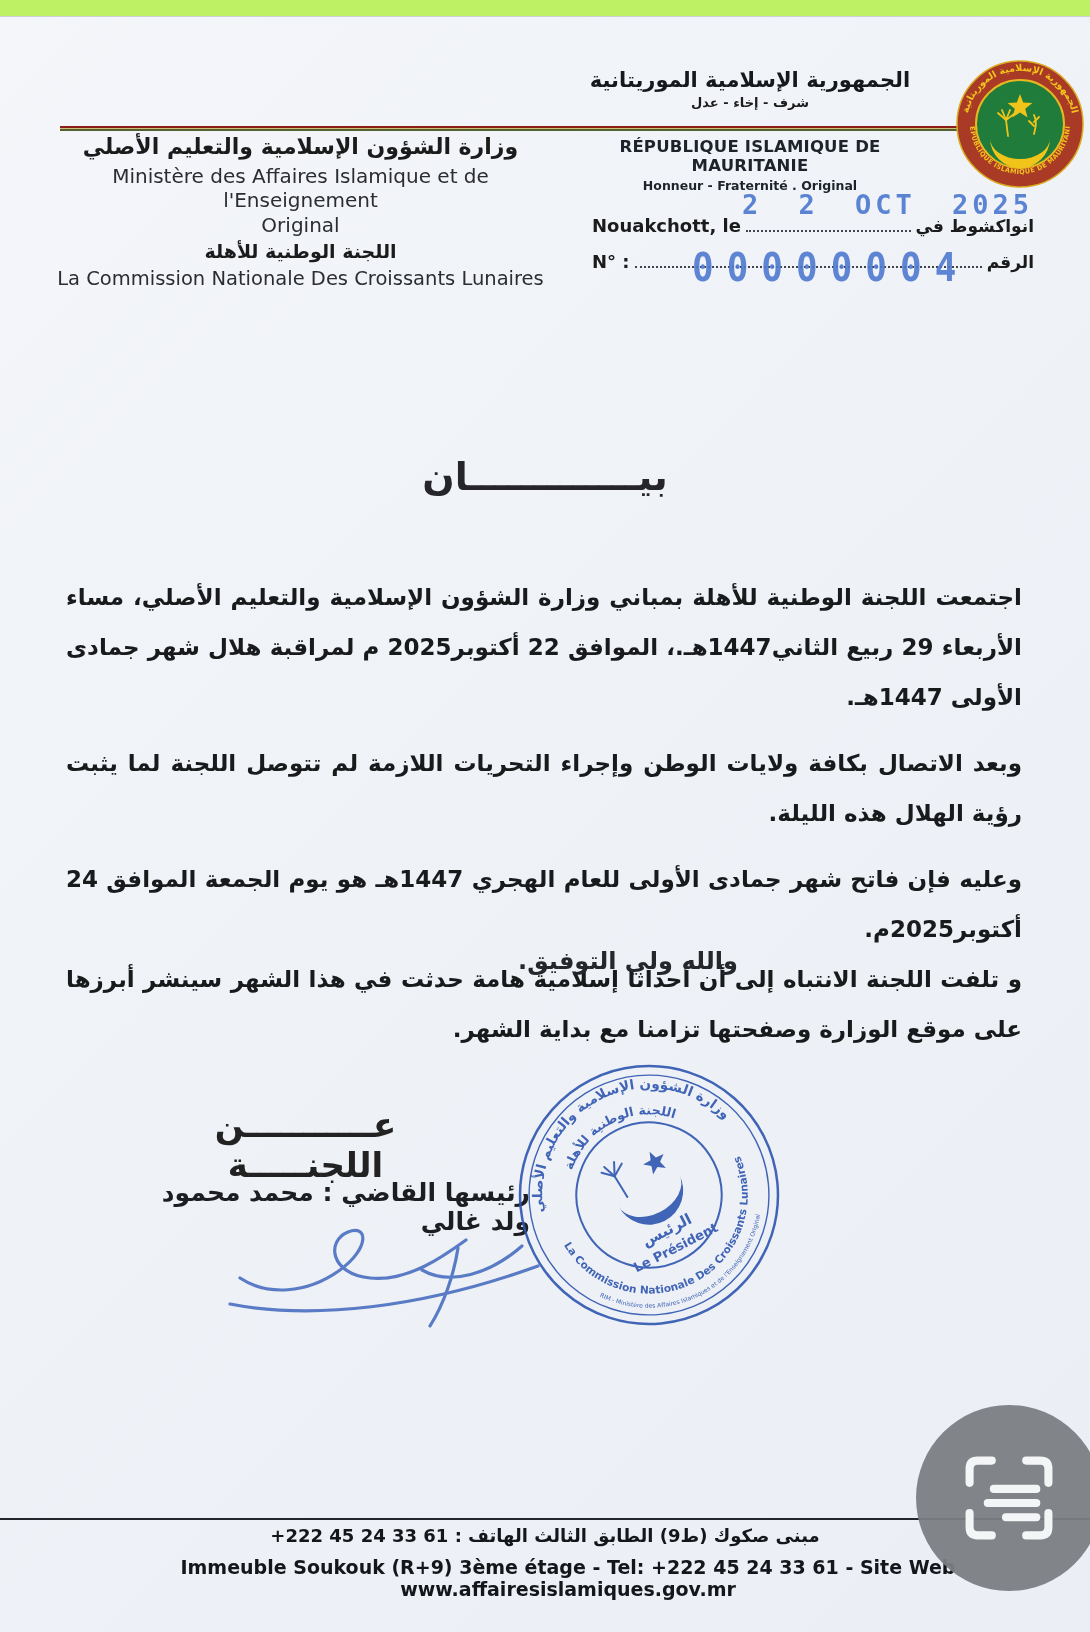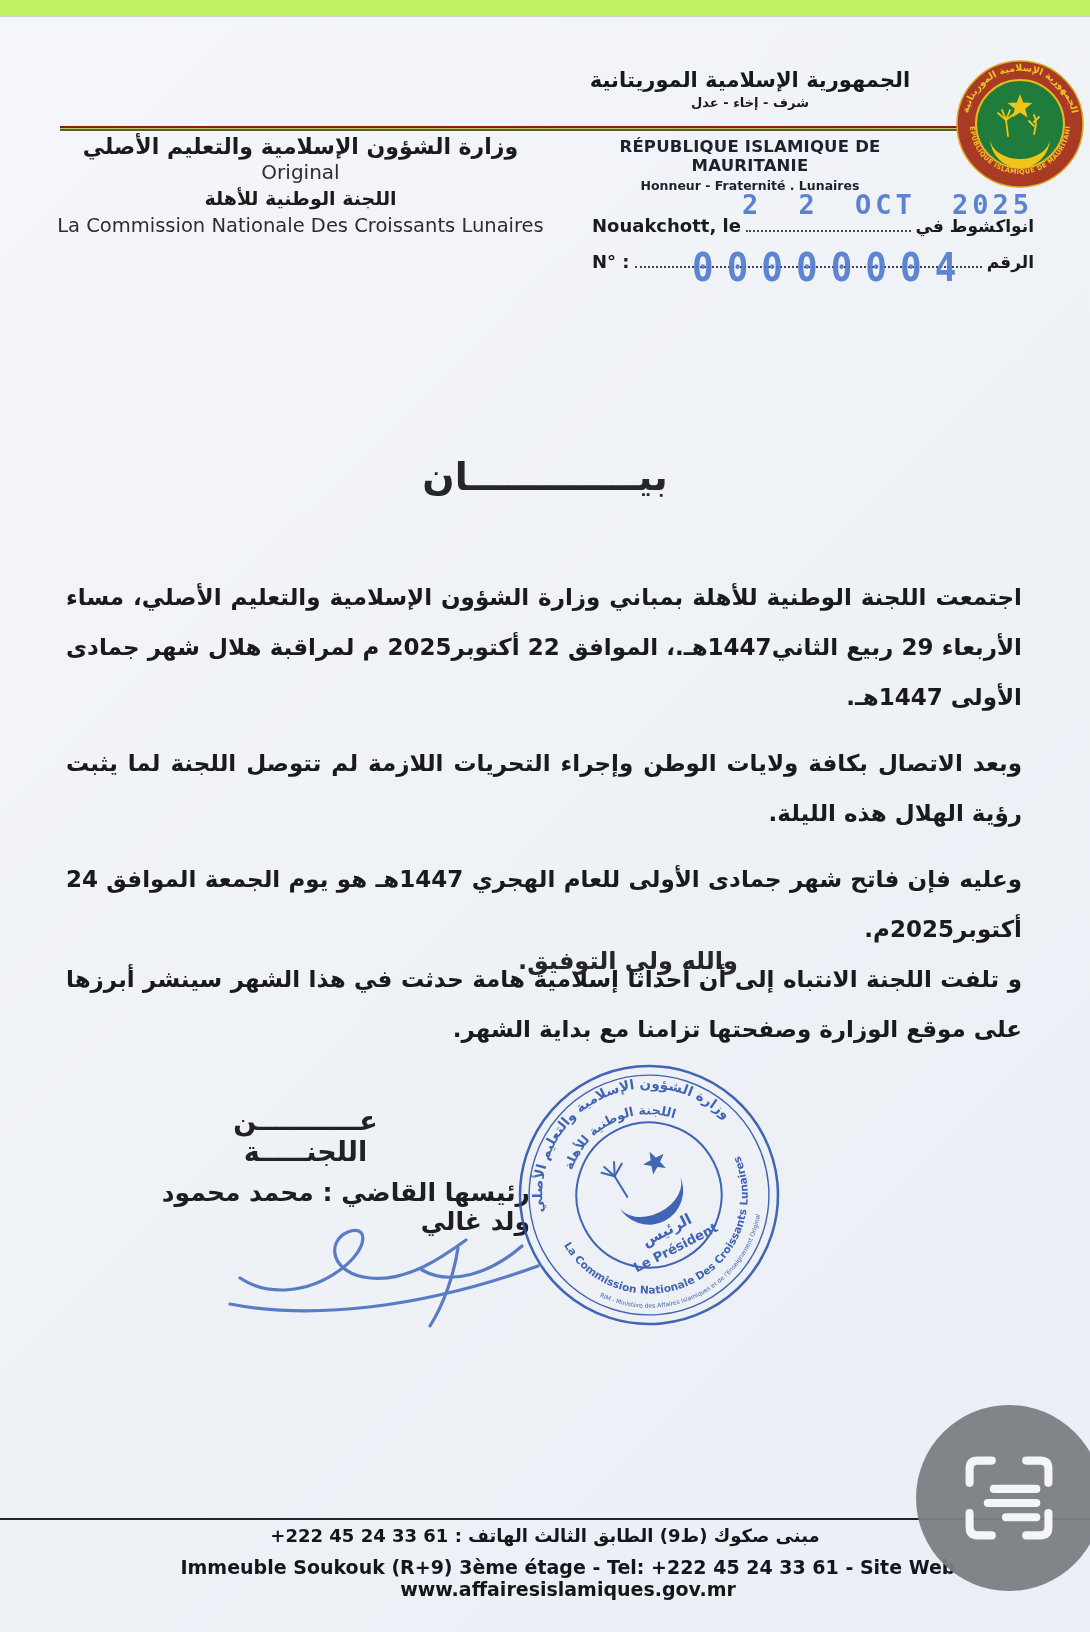--- a/index.html
+++ b/index.html
@@ -52,21 +52,21 @@
     font-size:38px; font-weight:bold; color:#26262a; direction:rtl; }
   .body-text { left:66px; top:572px; width:956px; direction:rtl;
     text-align:justify; text-align-last:right;
     font-size:23px; font-weight:bold; color:#191a1c; line-height:50px; }
   .body-text p.gap { margin-bottom:16px; }
   .closing { left:168px; top:947px; width:920px; text-align:center;
     font-size:24px; font-weight:bold; direction:rtl; color:#26272b; }
 
   
   .behalf { left:168px; top:1105px; width:275px; text-align:center;
-    font-size:27px; font-weight:bold; direction:rtl; color:#222; }
+    font-size:34px; font-weight:bold; direction:rtl; color:#222; }
   .president { left:118px; top:1178px; width:412px; direction:rtl; text-align:right;
     font-size:25px; font-weight:bold; color:#1d1e22; z-index:2; }
   .sig { left:222px; top:1208px; width:330px; height:125px; z-index:2; }
   .round-stamp { left:516px; top:1062px; width:266px; height:266px; z-index:3;
     transform:rotate(-27deg); opacity:.9; }
 
   
   .footer-rule { left:0; top:1518px; width:1090px; height:2px; background:#23262b; }
   .footer-ar { left:0; top:1525px; width:1090px; text-align:center;
     font-size:18px; font-weight:bold; direction:rtl; color:#14161a; }
@@ -82,21 +82,21 @@
 
   <div class="hdr-right abs">
     <div class="rep-ar">الجمهورية الإسلامية الموريتانية</div>
     <div class="motto-ar">شرف - إخاء - عدل</div>
   </div>
 
   <div class="rule-band abs"></div>
 
   <div class="hdr-right-fr abs">
     <div class="rep-fr">RÉPUBLIQUE ISLAMIQUE DE MAURITANIE</div>
-    <div class="motto-fr">Honneur - Fraternité . Lunaires</div>
+    <div class="motto-fr">Honneur - Fraternité . Original</div>
   </div>
 
   <svg class="seal abs" viewBox="0 0 128 128">
     <circle cx="64" cy="64" r="63" fill="#a93b26"></circle>
     <circle cx="64" cy="64" r="63" fill="none" stroke="#d9a91e" stroke-width="1.5"></circle>
     <circle cx="64" cy="64" r="44" fill="#1f7c3a" stroke="#e8b820" stroke-width="2"></circle>
     <defs>
       <path id="sealTop" d="M 11,64 A 53,53 0 0 1 117,64" fill="none"></path>
       <path id="sealBot" d="M 14,64 A 50,50 0 0 0 114,64" fill="none"></path>
     </defs>
@@ -115,20 +115,21 @@
         <path d="M50,60 L58,54"></path>
       <path d="M78,74 C80,66 81,61 78,55"></path>
         <path d="M78,62 L83,57"></path>
         <path d="M78,66 L73,61"></path>
     </g>
     <path fill="#f0c419" d="M34,78 A30,30 0 0 0 94,78 A30,21 0 0 1 34,78 Z"></path>
   </svg>
 
   <div class="hdr-left abs">
     <div class="min-ar">وزارة الشؤون الإسلامية والتعليم الأصلي</div>
+    <div class="min-fr">Ministère des Affaires Islamique et de l'Enseignement</div>
     <div class="orig-fr">Original</div>
     <div class="comm-ar">اللجنة الوطنية للأهلة</div>
     <div class="comm-fr">La Commission Nationale Des Croissants Lunaires</div>
   </div>
 
   <div class="date-row abs">
     <span class="lbl-fr">Nouakchott, le</span>
     <span class="dots"></span>
     <span class="lbl-ar">انواكشوط في</span>
   </div>

